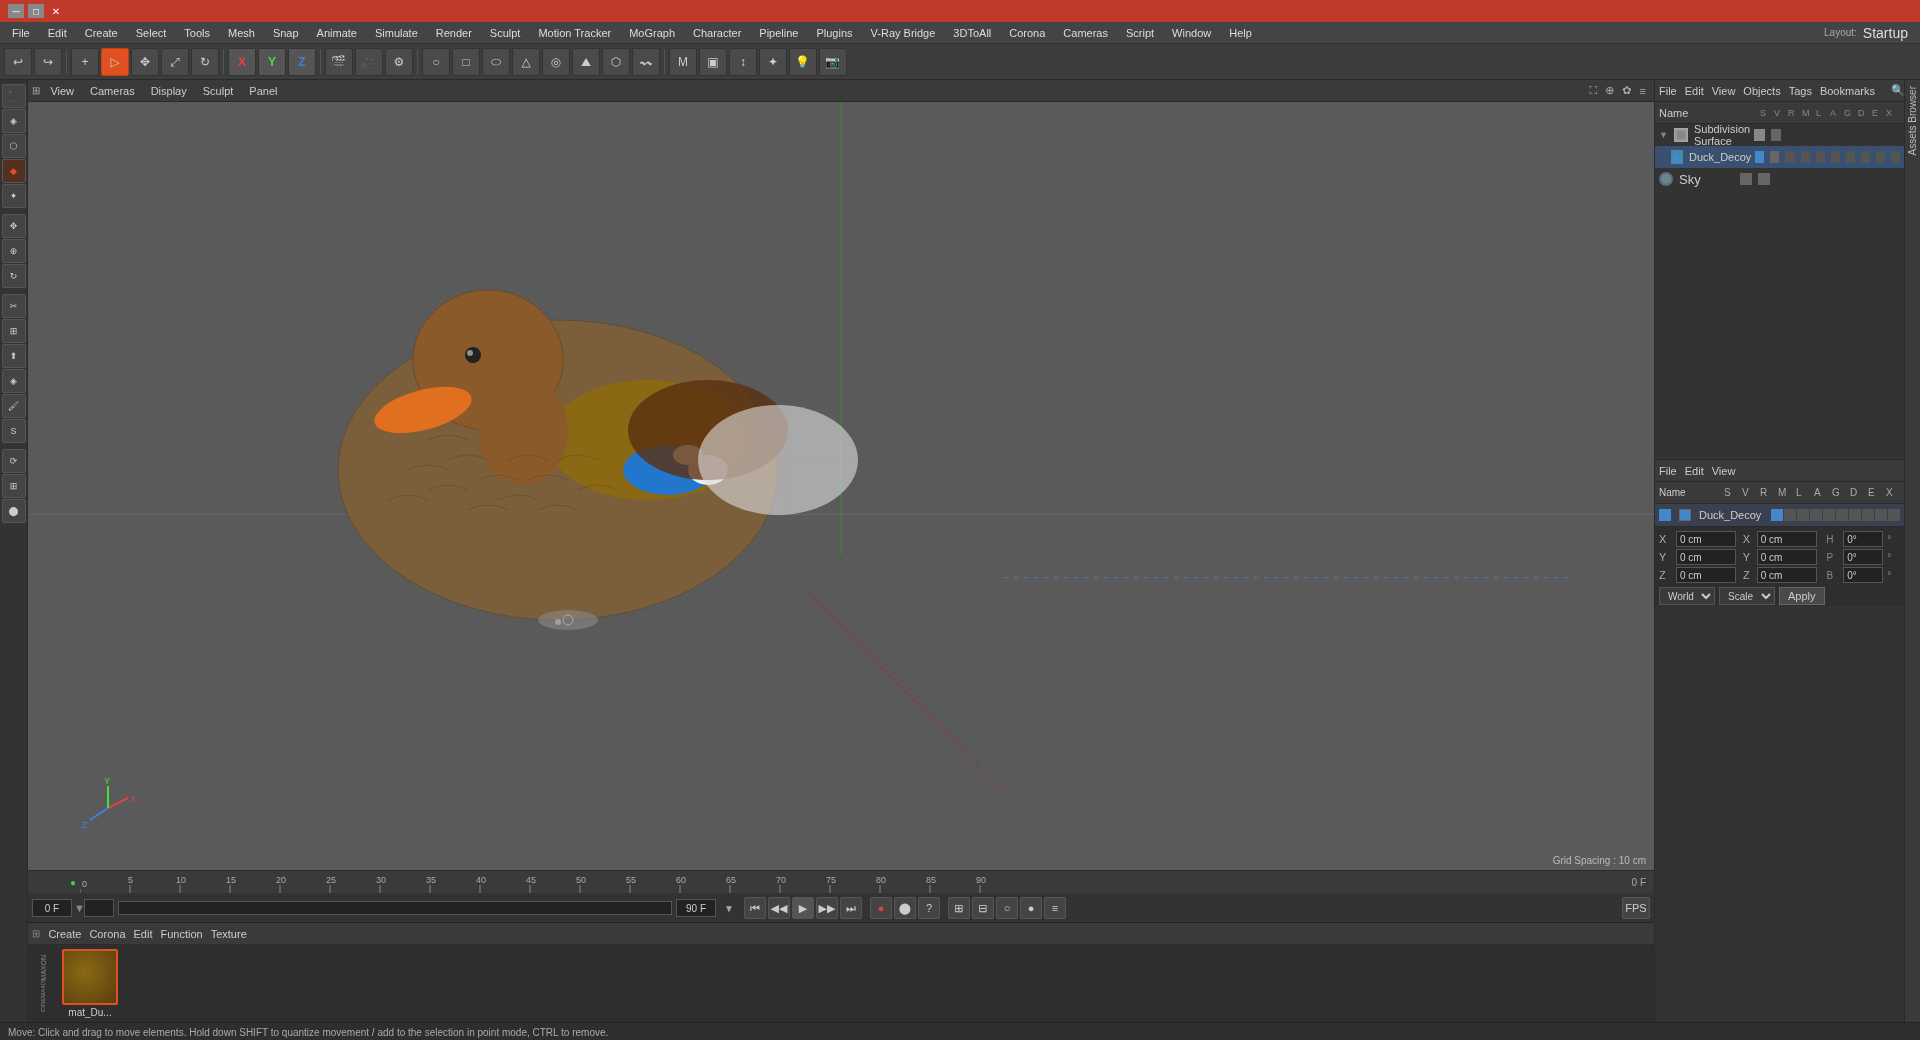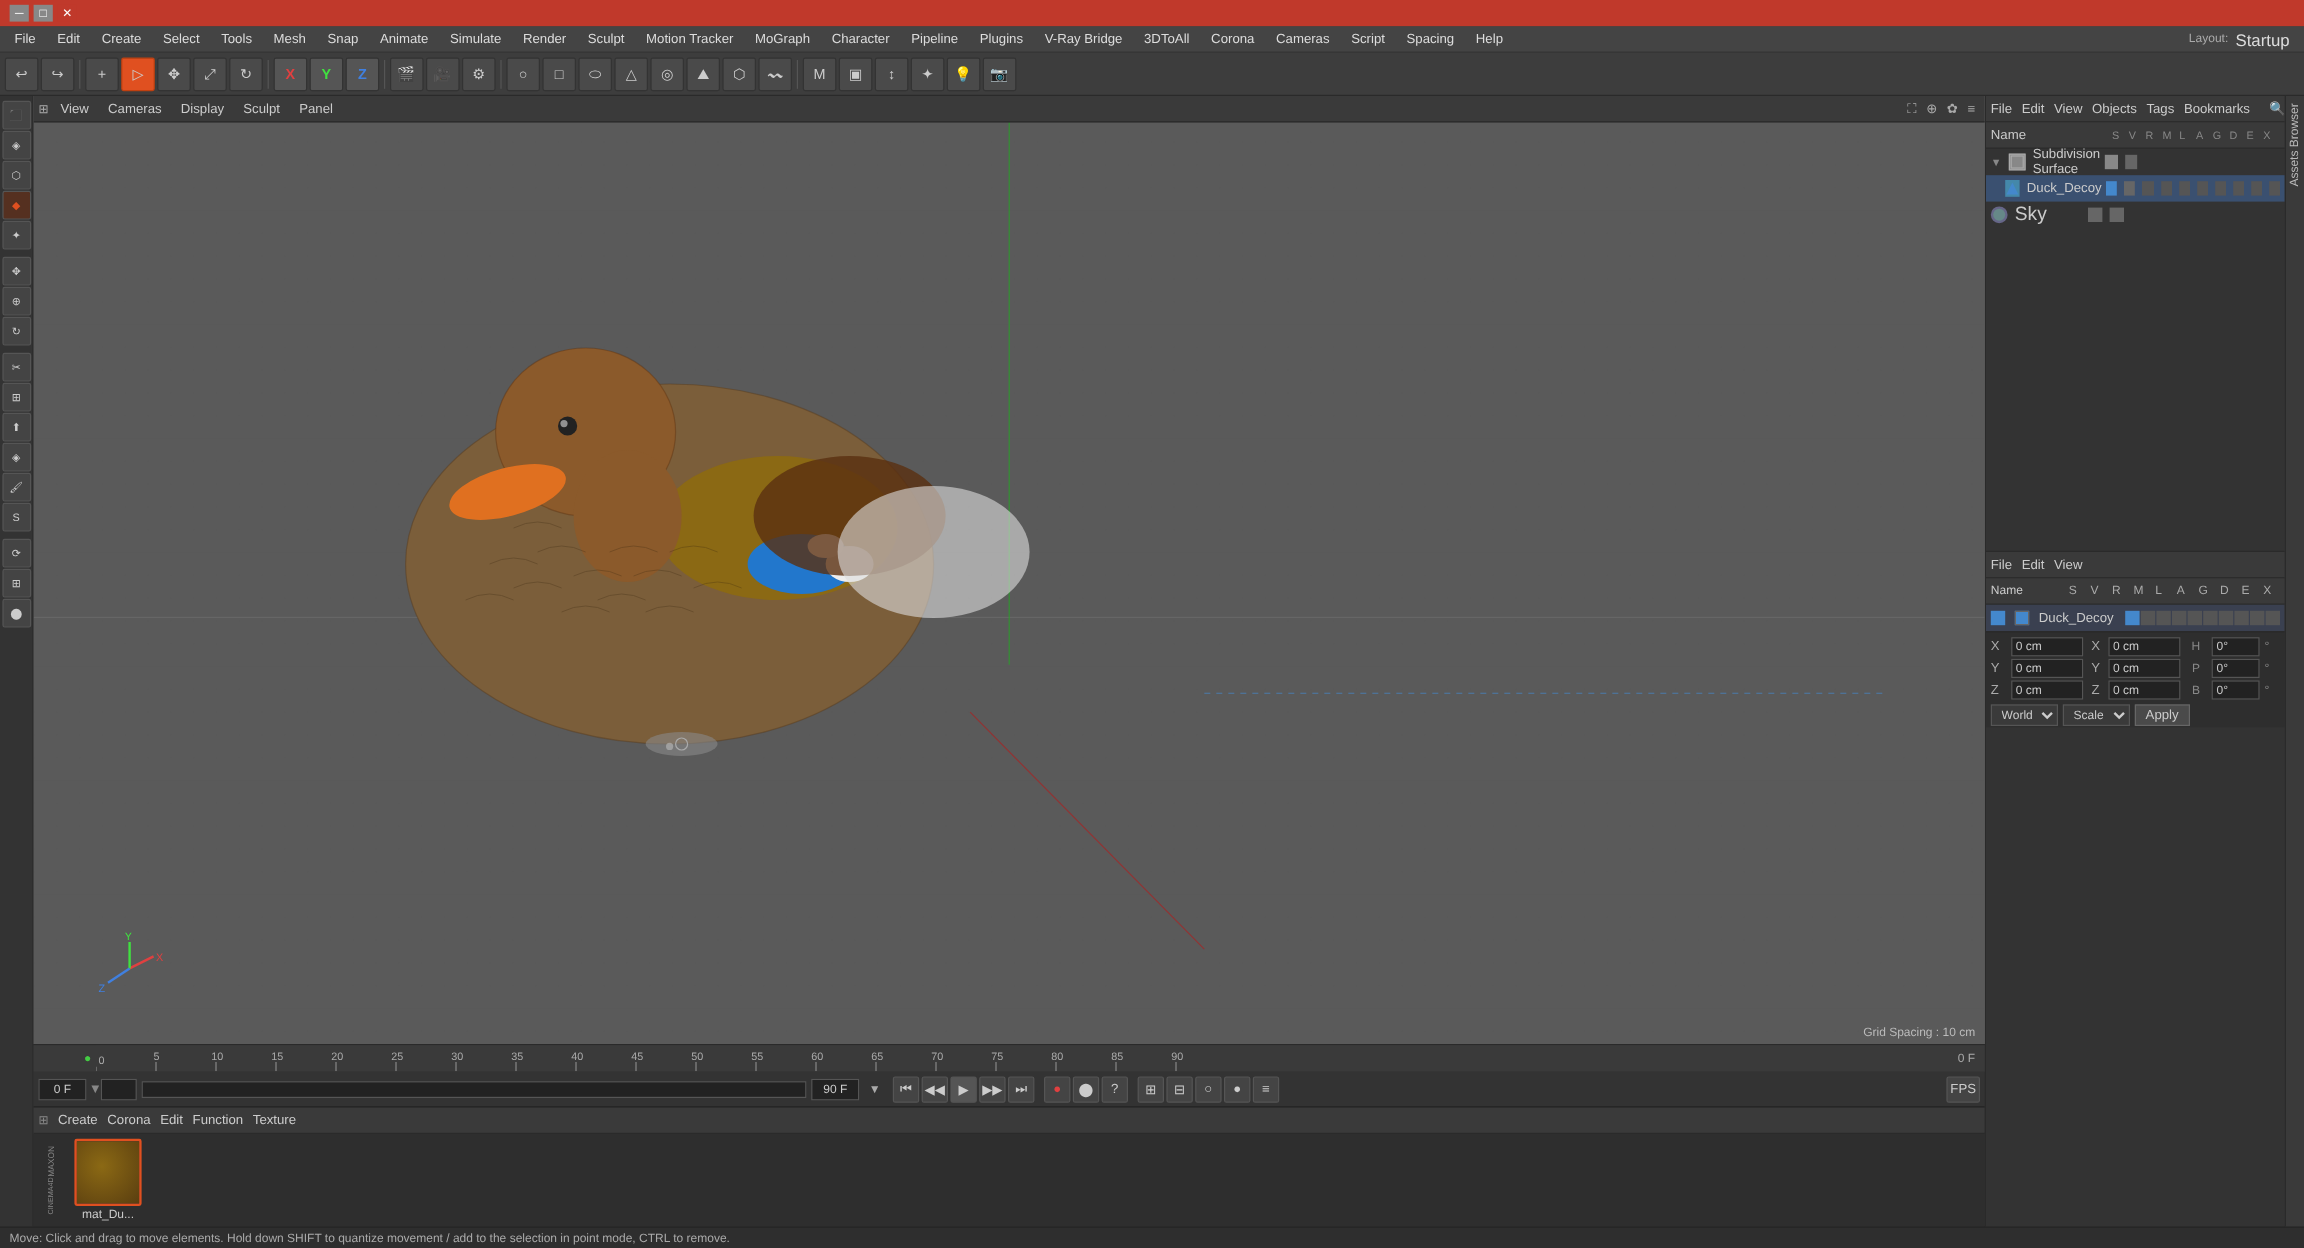--- a/index.html
+++ b/index.html
@@ -535,21 +535,21 @@
   <span class="menu-item">Motion Tracker</span>
   <span class="menu-item">MoGraph</span>
   <span class="menu-item">Character</span>
   <span class="menu-item">Pipeline</span>
   <span class="menu-item">Plugins</span>
   <span class="menu-item">V-Ray Bridge</span>
   <span class="menu-item">3DToAll</span>
   <span class="menu-item">Corona</span>
   <span class="menu-item">Cameras</span>
   <span class="menu-item">Script</span>
-  <span class="menu-item">Spacing</span>
+  <span class="menu-item">Window</span>
   <span class="menu-item">Help</span>
   <span style="flex:1"></span>
   <span style="color:#aaa; font-size:10px; margin-right:4px">Layout:</span>
   <span style="color:#ddd; font-size:14px; margin-right:8px">Startup</span>
 </div>
 
 <div id="main-toolbar">
   <button class="toolbar-btn">↩</button>
   <button class="toolbar-btn">↪</button>
   <div class="toolbar-sep"></div>
@@ -895,21 +895,21 @@
         <div style="width:12px;height:12px;background:#555;margin-right:2px;"></div>
         <div style="width:12px;height:12px;background:#555;"></div>
       </div>
 
       <div class="om-item" style="padding-left:4px;">
         <div class="sky-icon">
           <svg width="12" height="12">
               <circle cx="6" cy="6" r="5" fill="#668888"></circle>
             </svg>
         </div>
-        <span style="flex:1;font-size:16px;padding-left:2px;">Sky</span>
+        <span style="flex:1;font-size:13px;padding-left:2px;">Sky</span>
         <div style="width:12px;height:12px;background:#666;margin-right:2px;"></div>
         <div style="width:12px;height:12px;background:#666;margin-right:2px;"></div>
         <div style="width:12px;height:12px;"></div>
         <div style="width:12px;height:12px;"></div>
         <div style="width:12px;height:12px;"></div>
         <div style="width:12px;height:12px;"></div>
         <div style="width:12px;height:12px;"></div>
         <div style="width:12px;height:12px;"></div>
         <div style="width:12px;height:12px;"></div>
         <div style="width:12px;height:12px;"></div>

